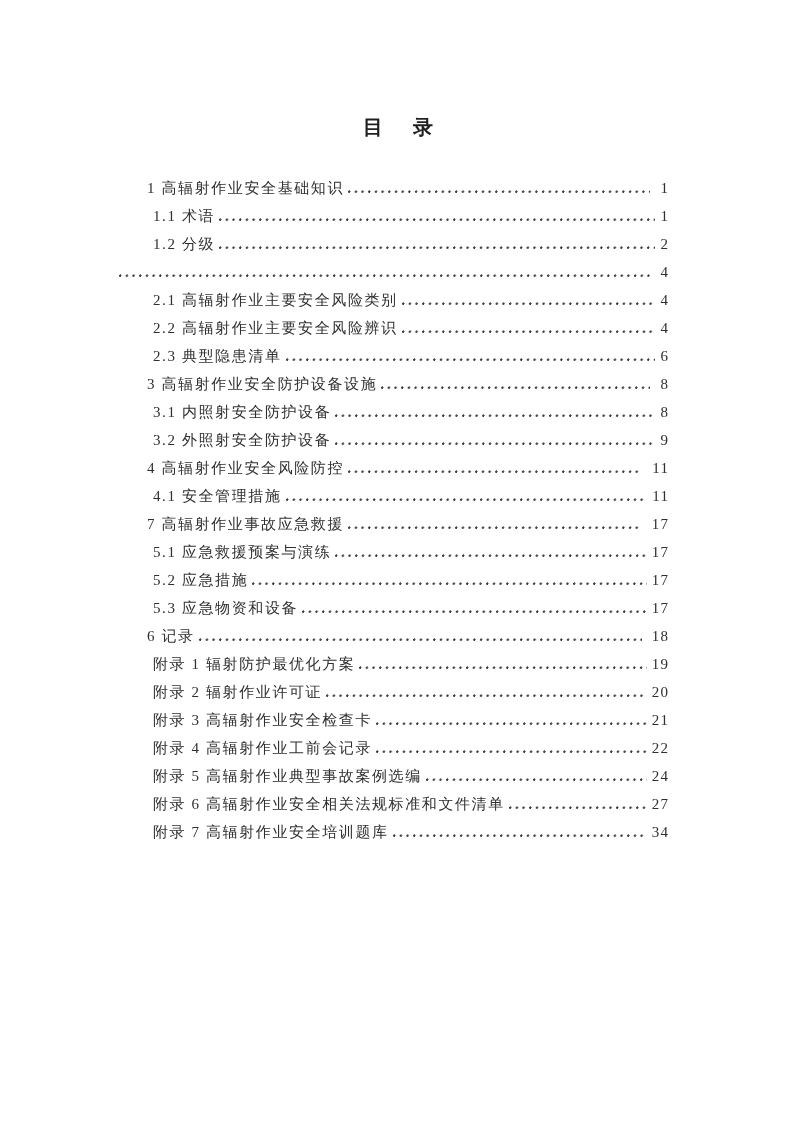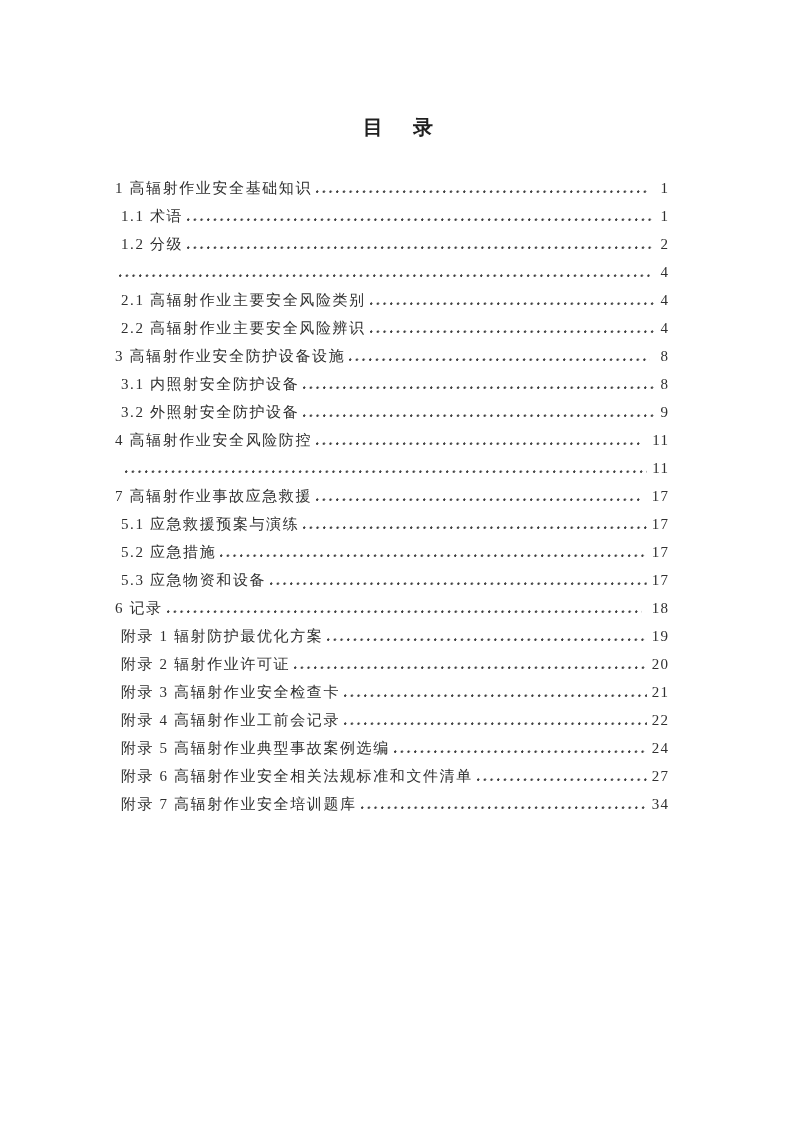--- a/index.html
+++ b/index.html
@@ -47,20 +47,21 @@
     line-height: 28px;
     letter-spacing: 1.6px;
     cursor: pointer;
   }
   .toc-row.level-2 {
     padding-left: 6px;
   }
   .toc-label {
     white-space: pre;
     flex: 0 0 auto;
+    margin-left: 32px;
   }
   .leader {
     flex: 1 1 auto;
     height: 4px;
     margin-left: 4px;
     margin-right: 5px;
     min-width: 18px;
     background-image: radial-gradient(circle at 1.2px 2.6px, #3d3d3d 1.05px, rgba(0,0,0,0) 1.35px);
     background-size: 6.7px 4px;
     background-repeat: repeat-x;
@@ -110,20 +111,25 @@
     <span class="leader"></span>
     <span class="toc-page">4</span>
   </div>
 
   <div class="toc-row level-2">
     <span class="toc-label">2.2 高辐射作业主要安全风险辨识</span>
     <span class="leader"></span>
     <span class="toc-page">4</span>
   </div>
 
+  <div class="toc-row level-2">
+    <span class="toc-label">2.3 典型隐患清单</span>
+    <span class="leader"></span>
+    <span class="toc-page">6</span>
+  </div>
 
   <div class="toc-row level-1">
     <span class="toc-label">3 高辐射作业安全防护设备设施</span>
     <span class="leader"></span>
     <span class="toc-page">8</span>
   </div>
 
   <div class="toc-row level-2">
     <span class="toc-label">3.1 内照射安全防护设备</span>
     <span class="leader"></span>
@@ -136,20 +142,21 @@
     <span class="toc-page">9</span>
   </div>
 
   <div class="toc-row level-1">
     <span class="toc-label">4 高辐射作业安全风险防控</span>
     <span class="leader"></span>
     <span class="toc-page">11</span>
   </div>
 
   <div class="toc-row level-2">
+    <span class="toc-label">4.1 安全管理措施</span>
     <span class="leader"></span>
     <span class="toc-page">11</span>
   </div>
 
 
   <div class="toc-row level-1">
     <span class="toc-label">7 高辐射作业事故应急救援</span>
     <span class="leader"></span>
     <span class="toc-page">17</span>
   </div>

